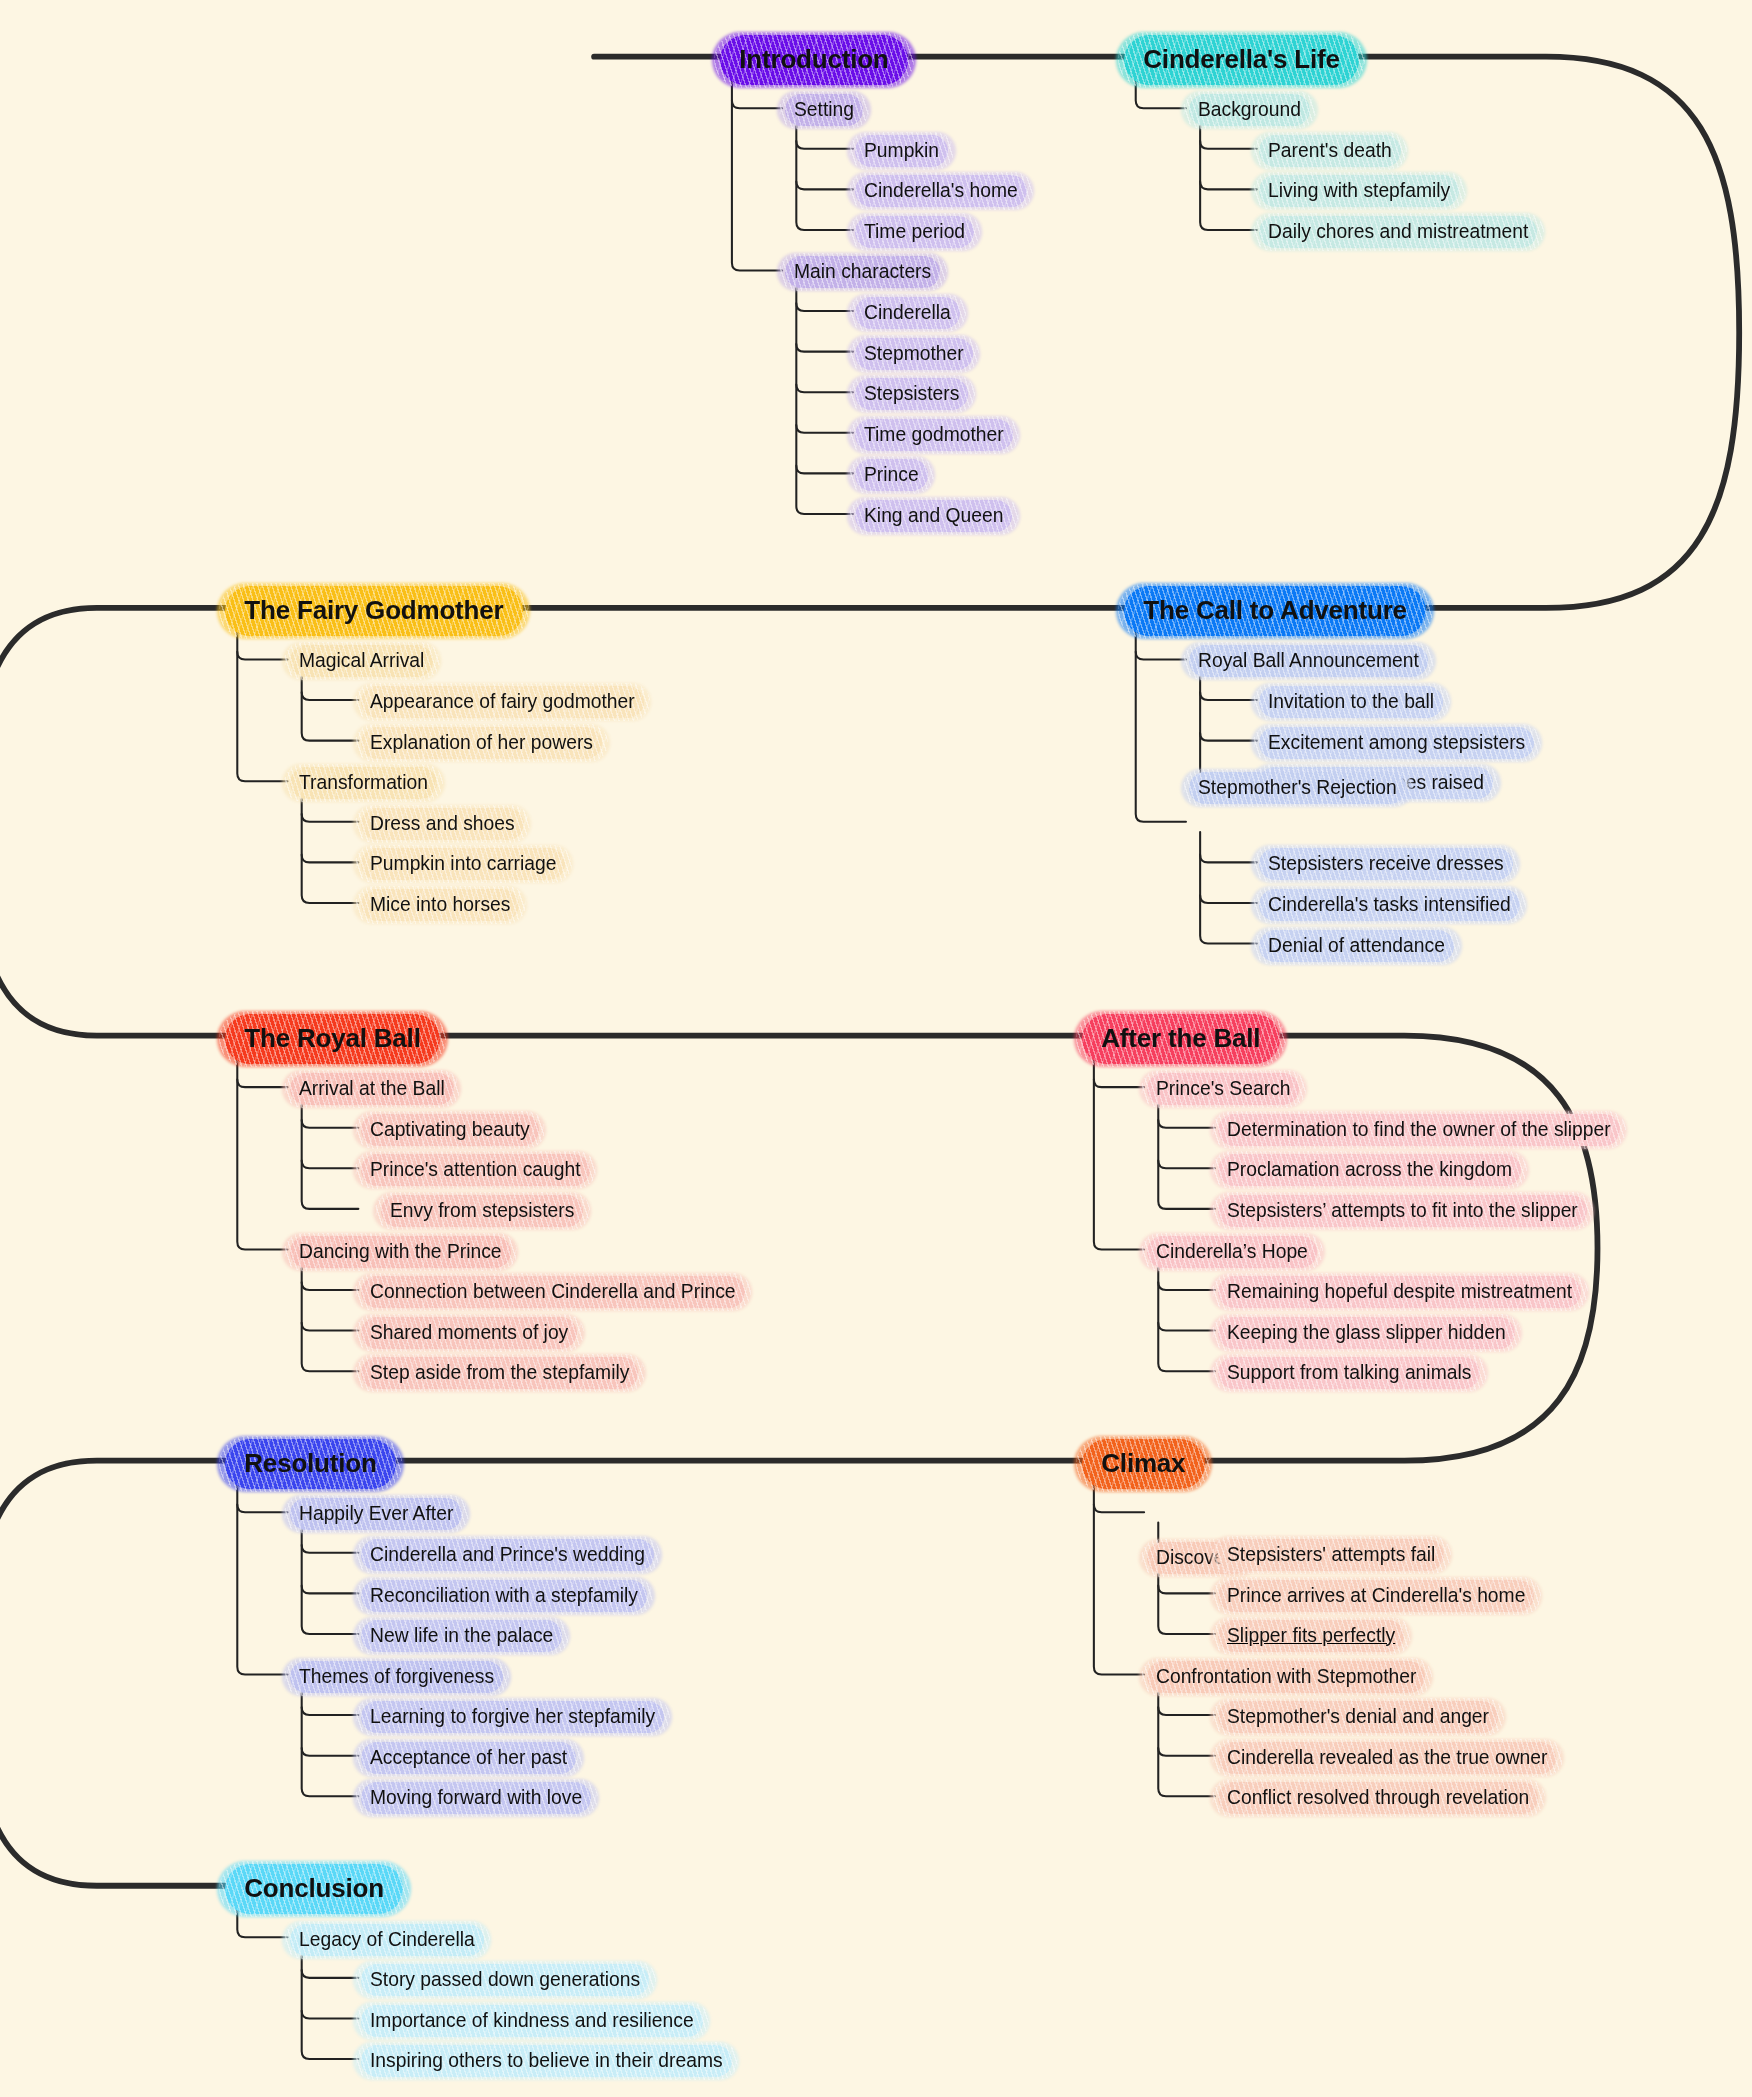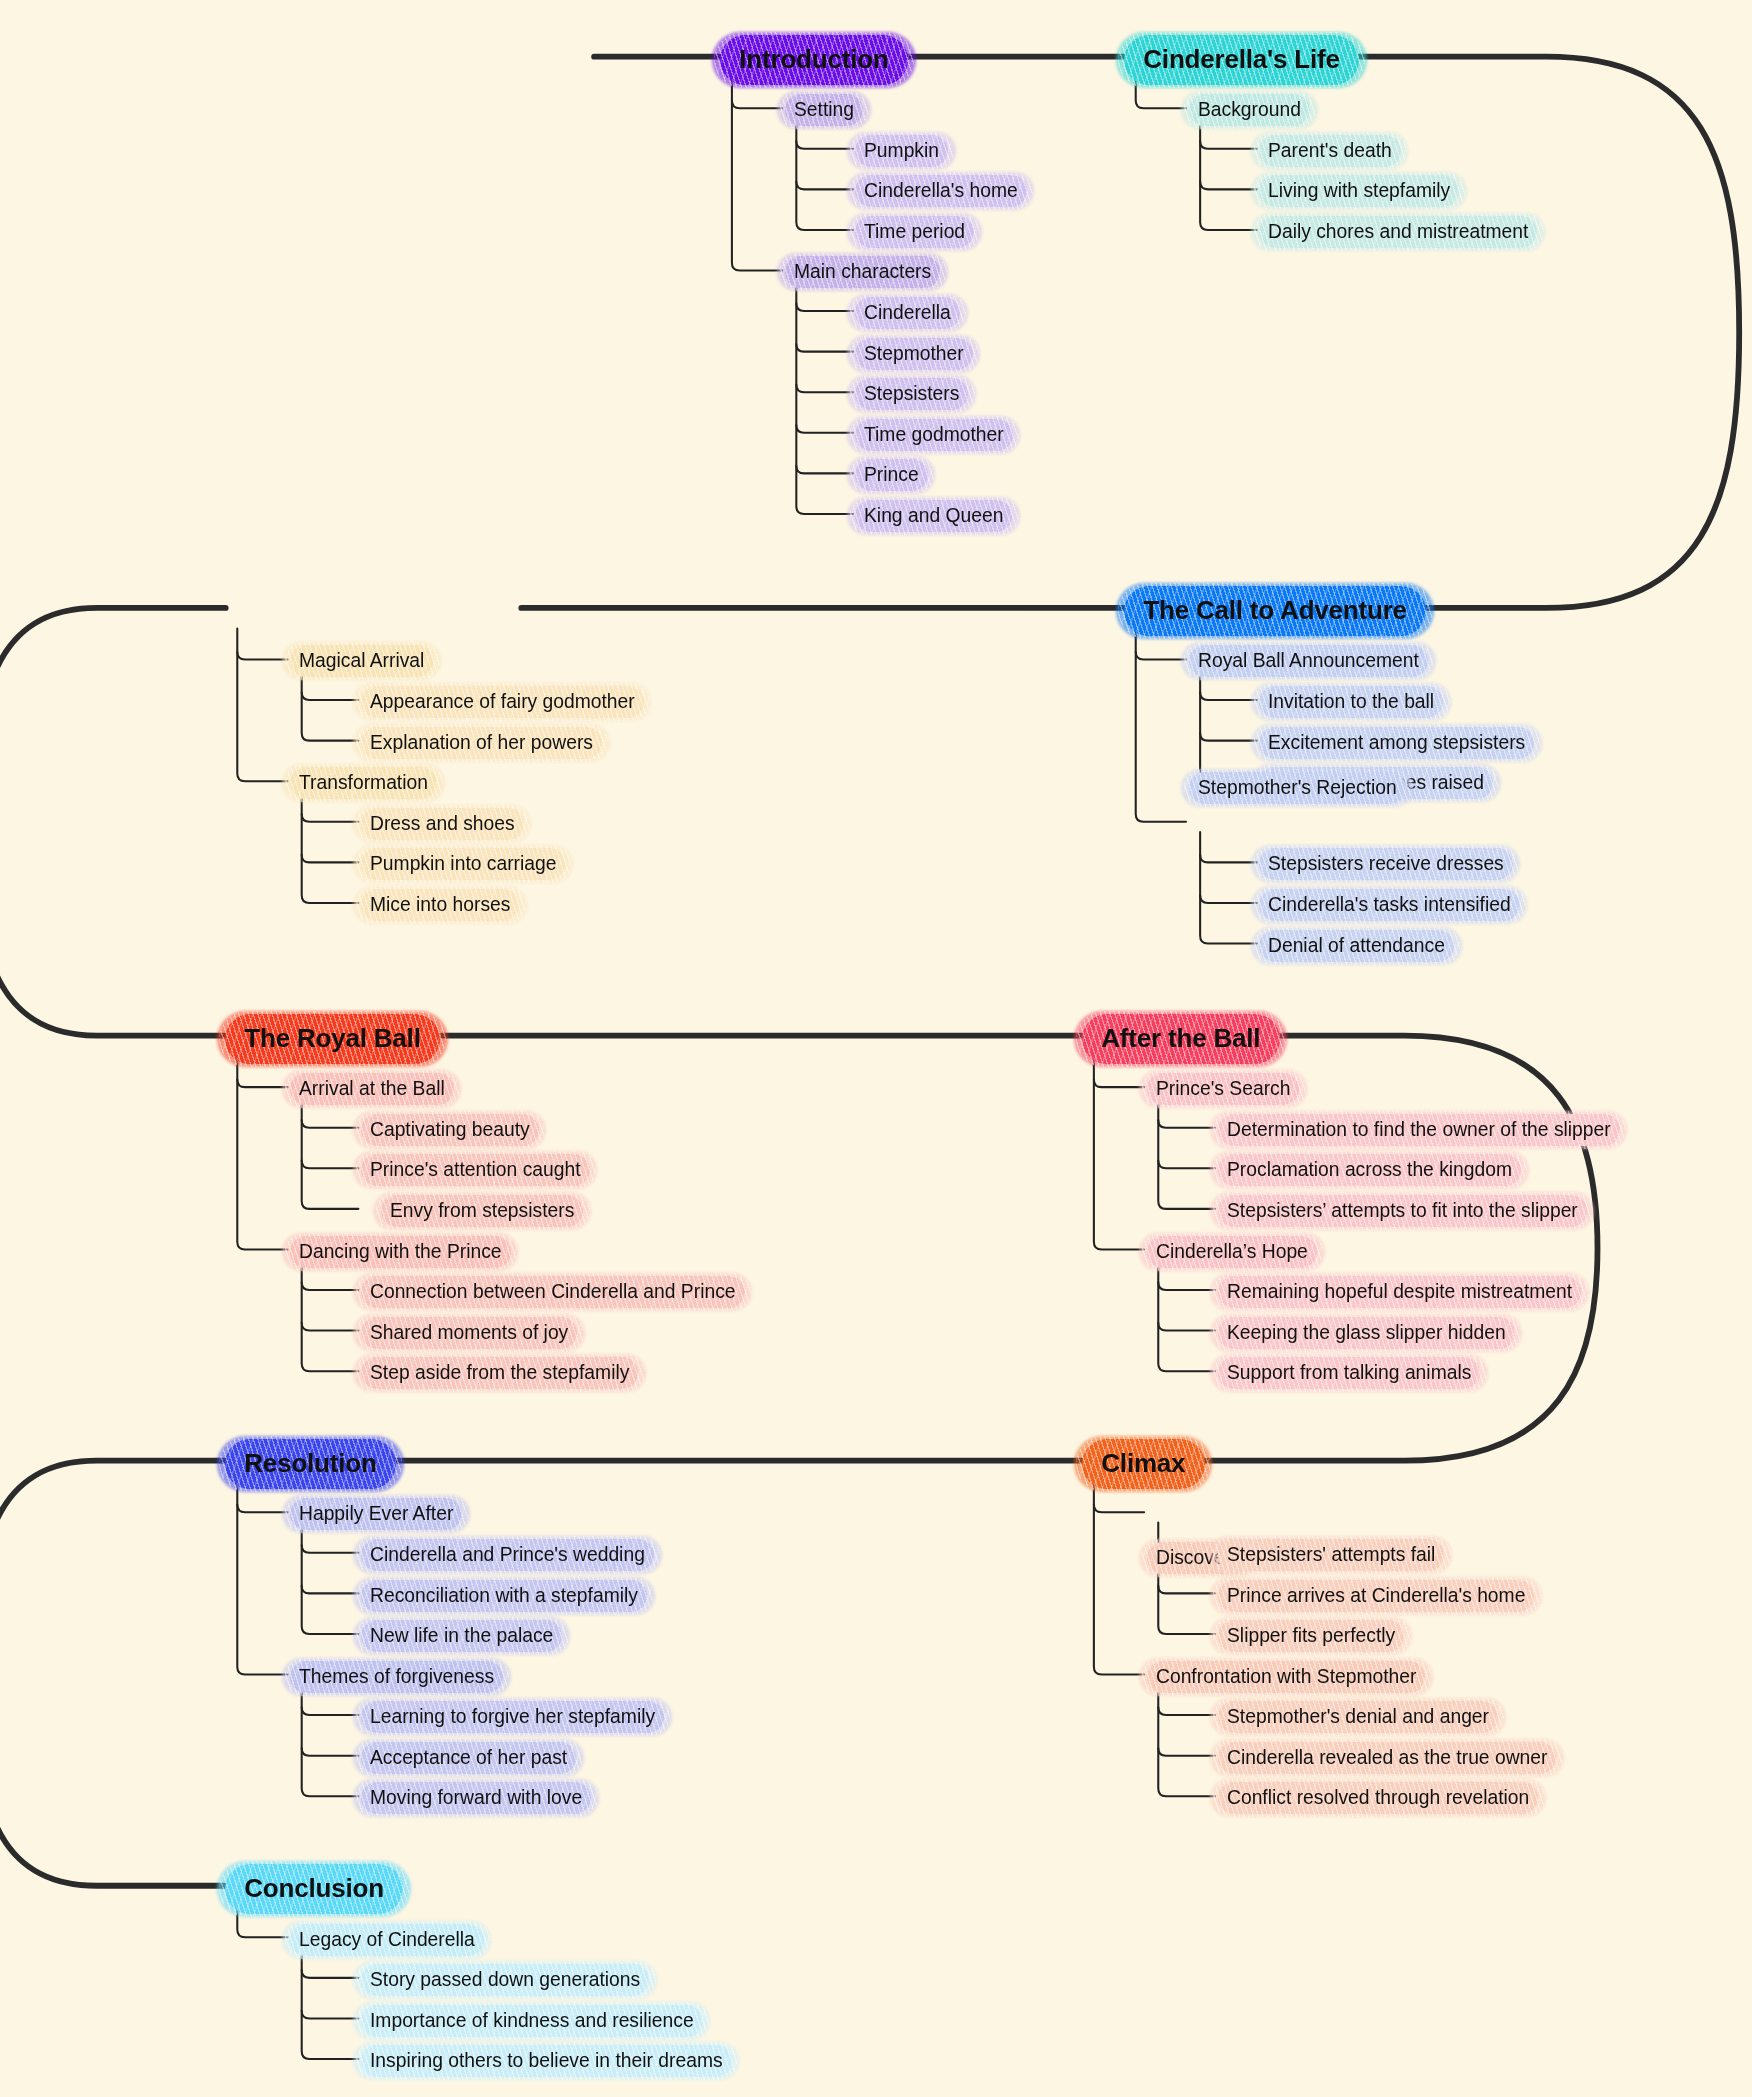--- a/index.html
+++ b/index.html
@@ -259,20 +259,26 @@
         <span class="edge" style="background: rgb(198, 233, 227);"></span>
       </span>
       <span class="lbl">Living with stepfamily</span>
     </div>
     <div class="node leaf" style="left: 1259px; top: 216px;">
       <span class="sk" style="background: rgb(198, 233, 227);">
         <span class="edge" style="background: rgb(198, 233, 227);"></span>
       </span>
       <span class="lbl">Daily chores and mistreatment</span>
     </div>
+    <div class="node main" style="left: 225px; top: 586px;">
+      <span class="sk" style="background: rgb(249, 191, 23);">
+        <span class="edge" style="background: rgb(249, 191, 23);"></span>
+      </span>
+      <span class="lbl">The Fairy Godmother</span>
+    </div>
     <div class="node sub" style="left: 290px; top: 645px;">
       <span class="sk" style="background: rgb(248, 227, 180);">
         <span class="edge" style="background: rgb(248, 227, 180);"></span>
       </span>
       <span class="lbl">Magical Arrival</span>
     </div>
     <div class="node leaf" style="left: 361px; top: 686px;">
       <span class="sk" style="background: rgb(249, 228, 187);">
         <span class="edge" style="background: rgb(249, 228, 187);"></span>
       </span>
@@ -487,21 +493,21 @@
         <span class="edge" style="background: rgb(248, 206, 188);"></span>
       </span>
       <span class="lbl">Stepsisters' attempts fail</span>
     </div>
     <div class="node leaf" style="left: 1218px; top: 1580px;">
       <span class="sk" style="background: rgb(248, 206, 188);">
         <span class="edge" style="background: rgb(248, 206, 188);"></span>
       </span>
       <span class="lbl">Prince arrives at Cinderella's home</span>
     </div>
-    <div class="node leaf" style="left: 1218px; top: 1620px;">
+    <div class="node leaf" style="left: 1218px; top: 1620px; text-decoration: underline;">
       <span class="sk" style="background: rgb(248, 206, 188);">
         <span class="edge" style="background: rgb(248, 206, 188);"></span>
       </span>
       <span class="lbl">Slipper fits perfectly</span>
     </div>
     <div class="node sub" style="left: 1147px; top: 1661px;">
       <span class="sk" style="background: rgb(248, 203, 184);">
         <span class="edge" style="background: rgb(248, 203, 184);"></span>
       </span>
       <span class="lbl">Confrontation with Stepmother</span>

